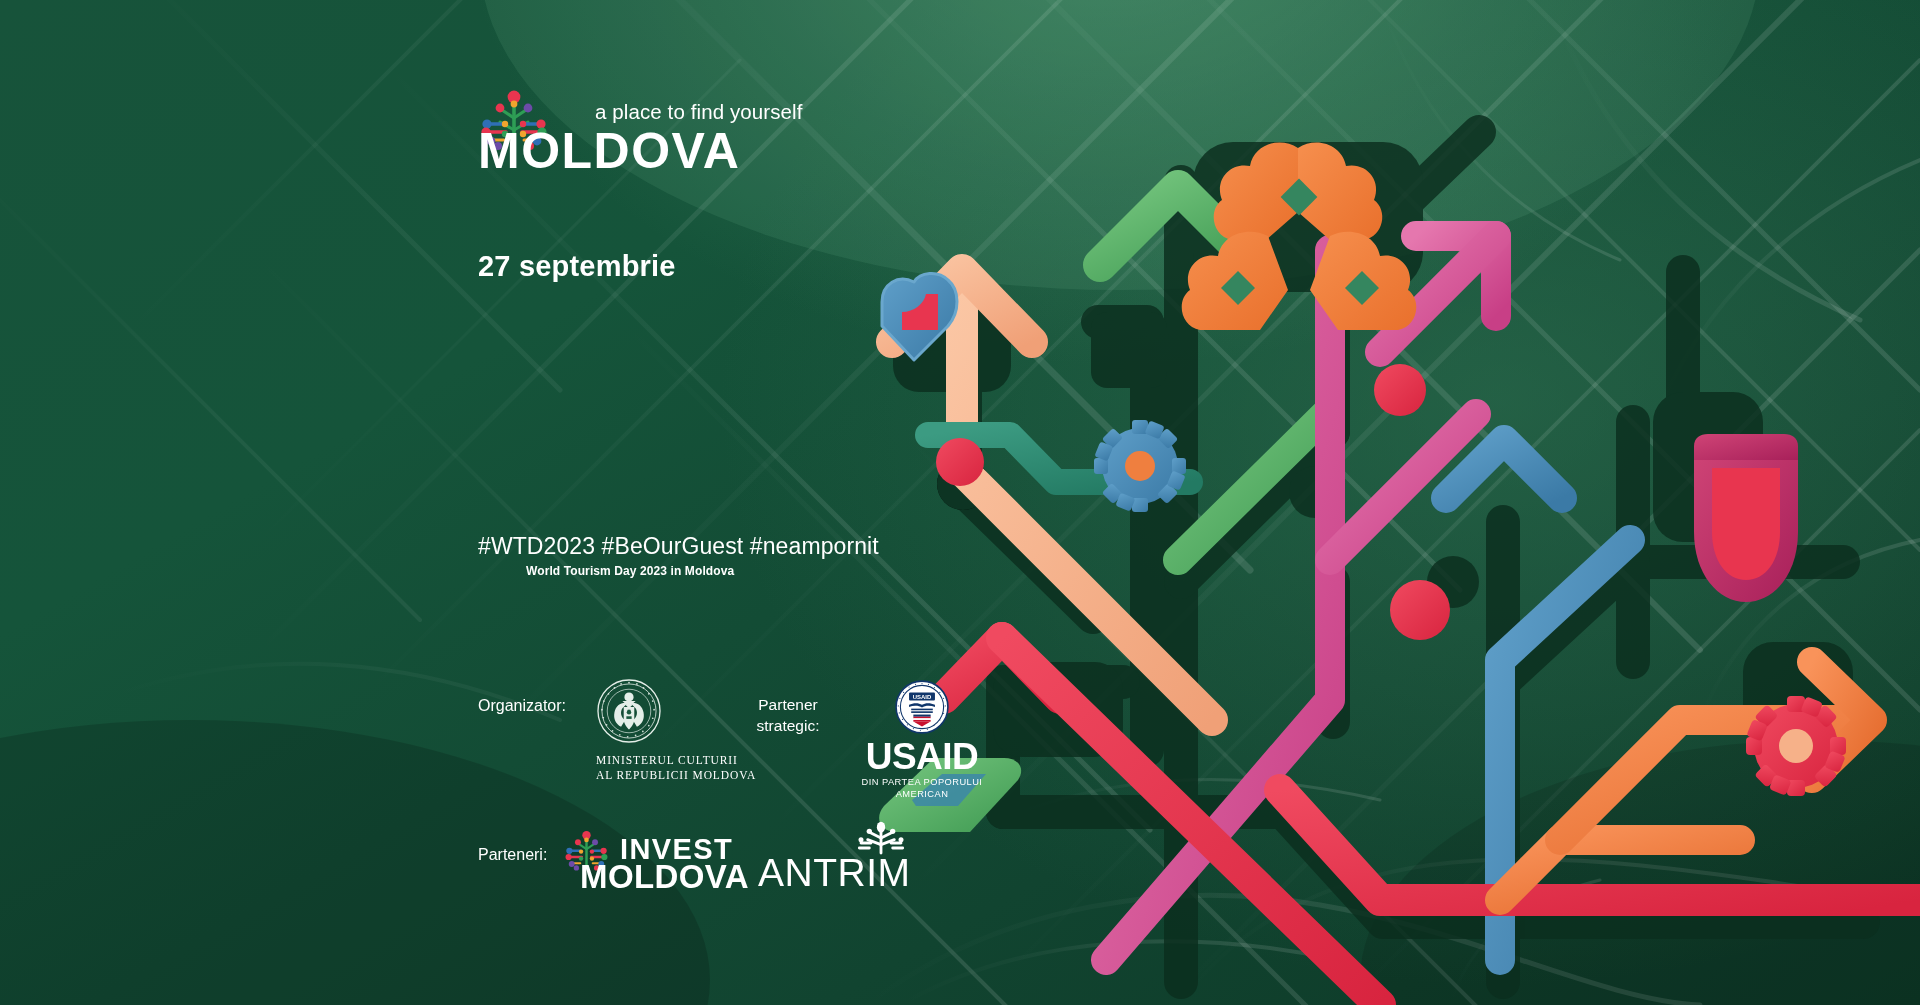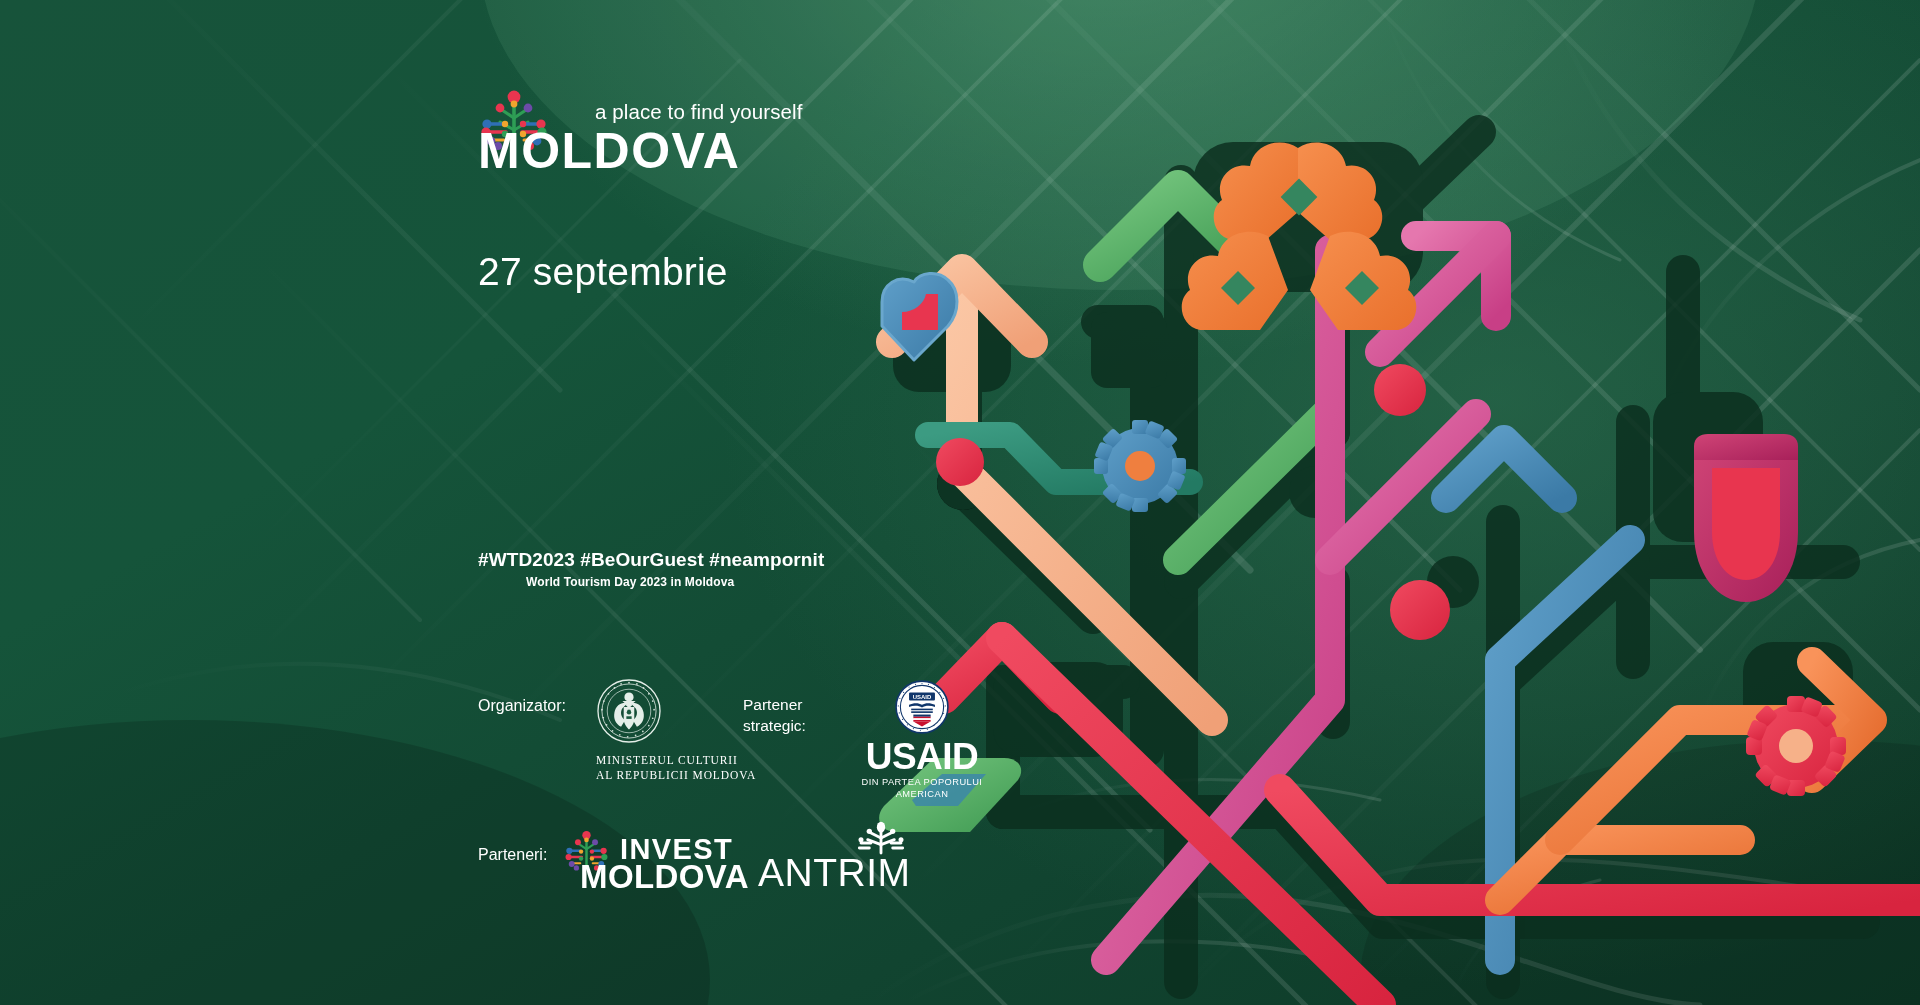--- a/index.html
+++ b/index.html
@@ -30,39 +30,39 @@
   }
   .logo-word {
     position:absolute; left:0px; top:30px;
     font-size:50px; font-weight:bold; color:#ffffff;
     letter-spacing:1.5px; white-space:nowrap;
   }
 
   
   .date {
     position:absolute; left:0px; top:250px;
-    font-size:39px; font-weight:normal; color:#ffffff; letter-spacing:0.2px;
+    font-size:29px; font-weight:bold; color:#ffffff; letter-spacing:0.2px;
   }
 
   
   .title {
     position:absolute; left:0px; top:332px; width:600px;
     font-size:38px; font-weight:bold; color:#e8572a;
     line-height:1.26; letter-spacing:0.3px; text-transform:uppercase;
   }
   .title div { white-space:nowrap; }
 
   
   .tagblock { position:absolute; left:0px; top:533px; width:520px; }
-  .tagblock .l1 { font-size:19px; font-weight:bold; color:#ffffff; letter-spacing:0.1px;margin-top:16px; }
+  .tagblock .l1 { font-size:23px; font-weight:normal; color:#ffffff; letter-spacing:0.1px; }
   .tagblock .l2 { font-size:12px; font-weight:bold; color:#ffffff; margin-top:4px; letter-spacing:0.1px;margin-left:48px; }
 
   
   .orgrow { position:absolute; left:0px; top:690px; width:560px; height:110px; }
-  .lbl { color:#ffffff; font-size:16px; line-height:1.35; }
+  .lbl { color:#ffffff; font-size:16px; line-height:1.35;text-align:center; }
   .lbl.small { font-size:15.5px; }
 
   .org-label { position:absolute; left:0px; top:5px; }
   .ministry { position:absolute; left:118px; top:-12px; width:200px; text-align:left; }
   .ministry .seal { width:66px; height:66px; margin:0 auto; }
   .ministry .mtxt {
     margin-top:5px; font-family:"Liberation Serif", serif; color:#ffffff;
     font-size:11.5px; letter-spacing:0.9px; line-height:1.32;
   }
   .partner-label { position:absolute; left:245px; top:5px; width:90px;margin-left:20px; }

